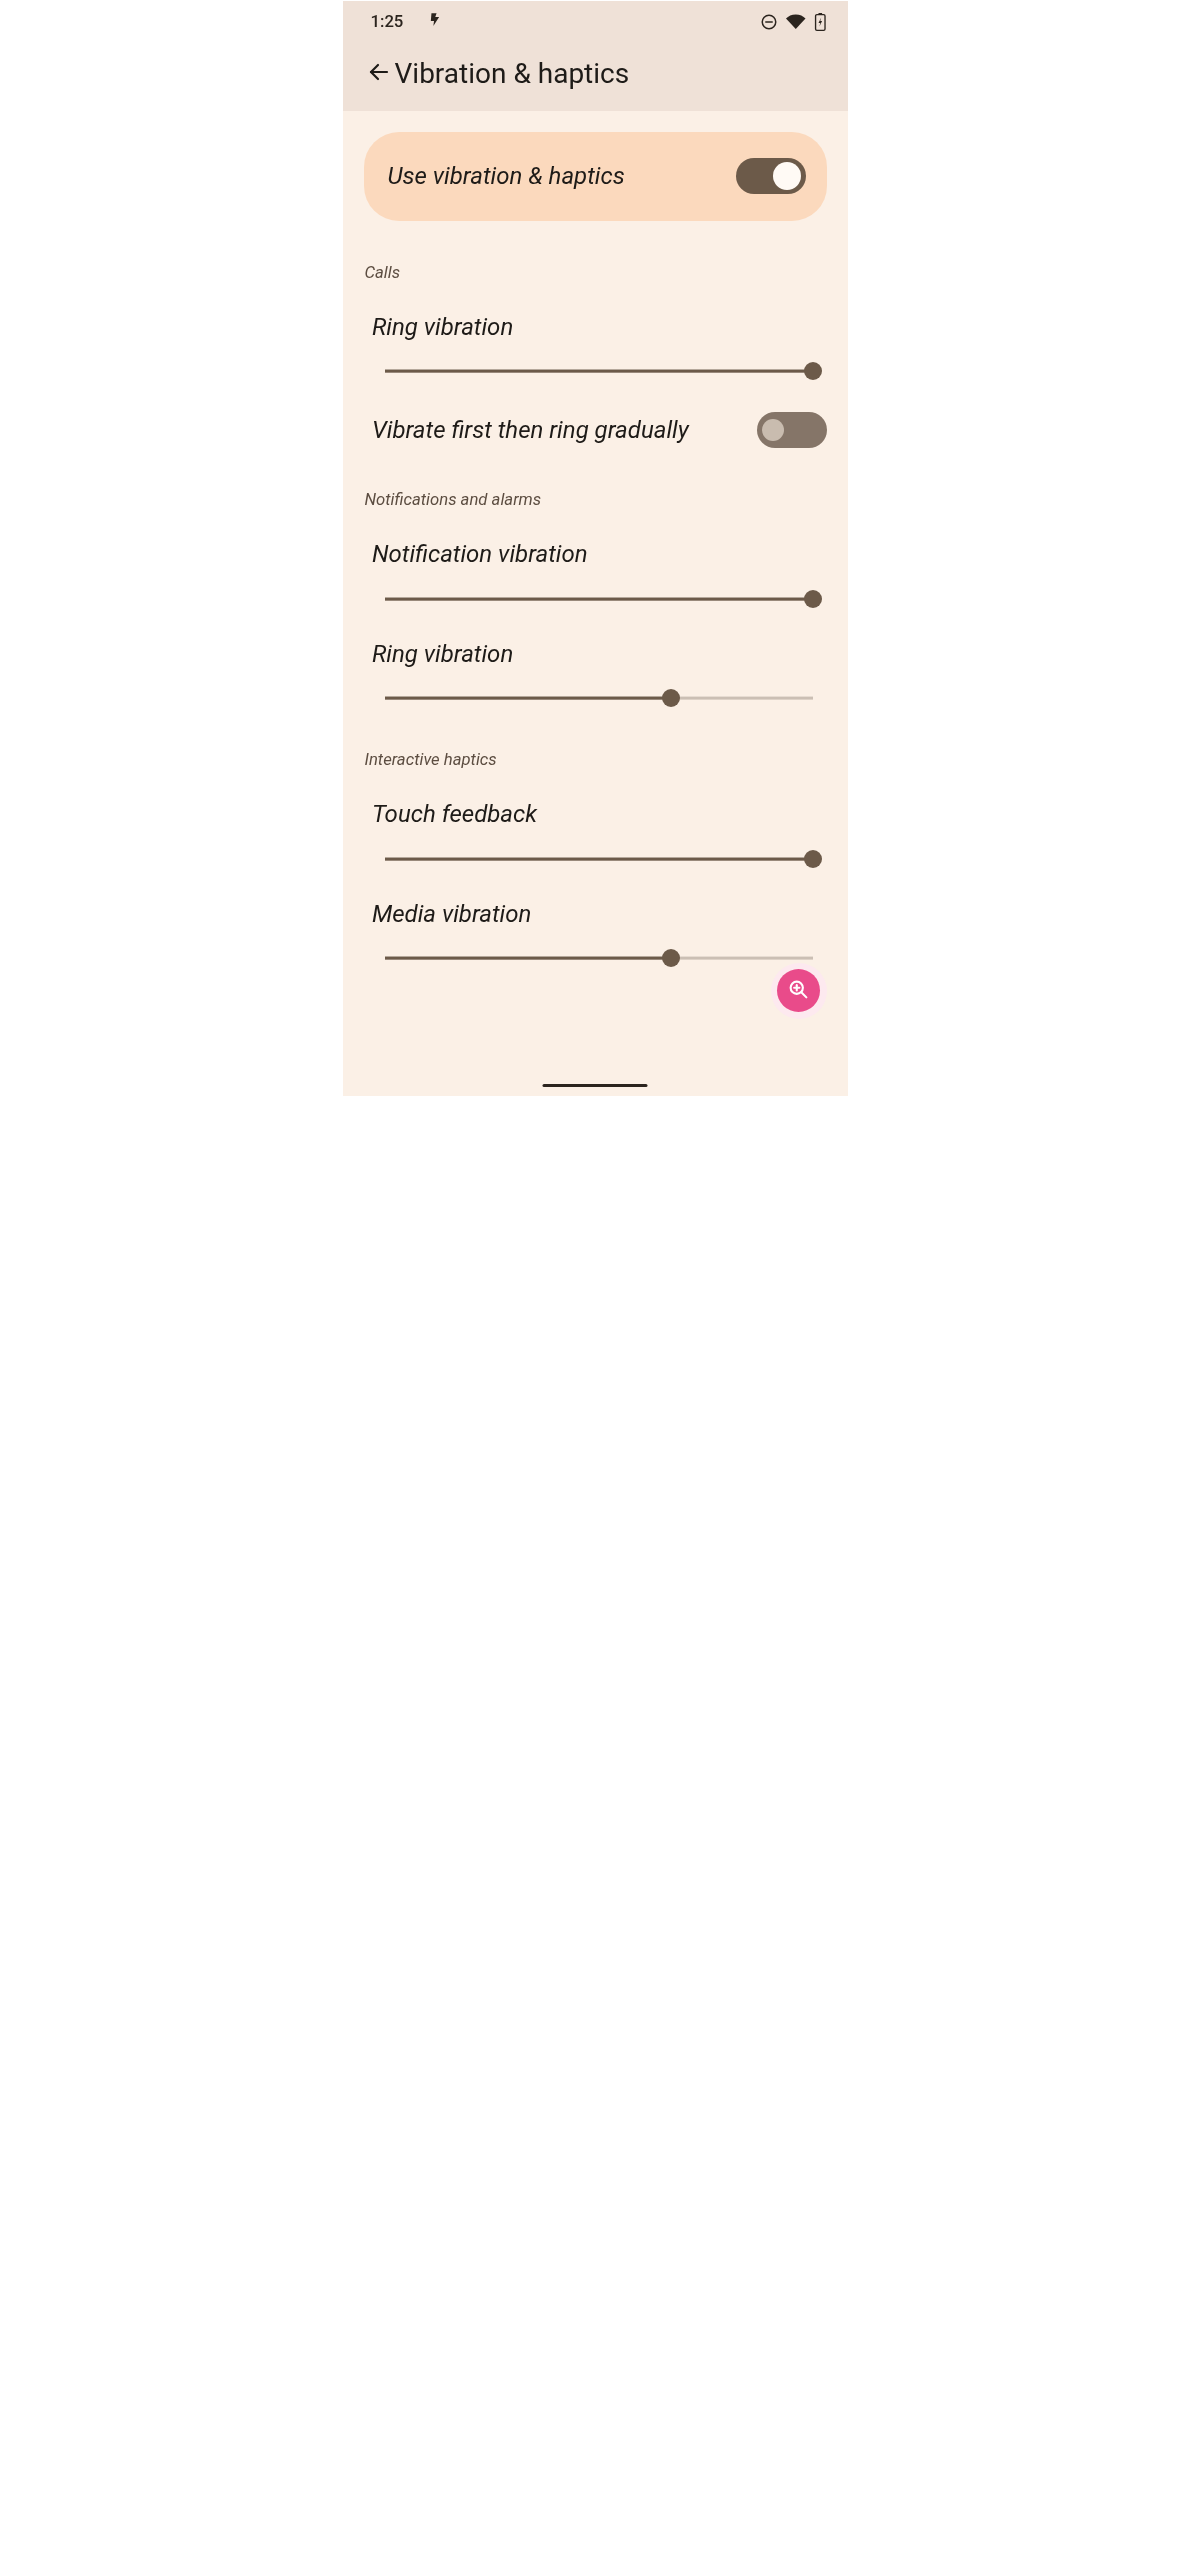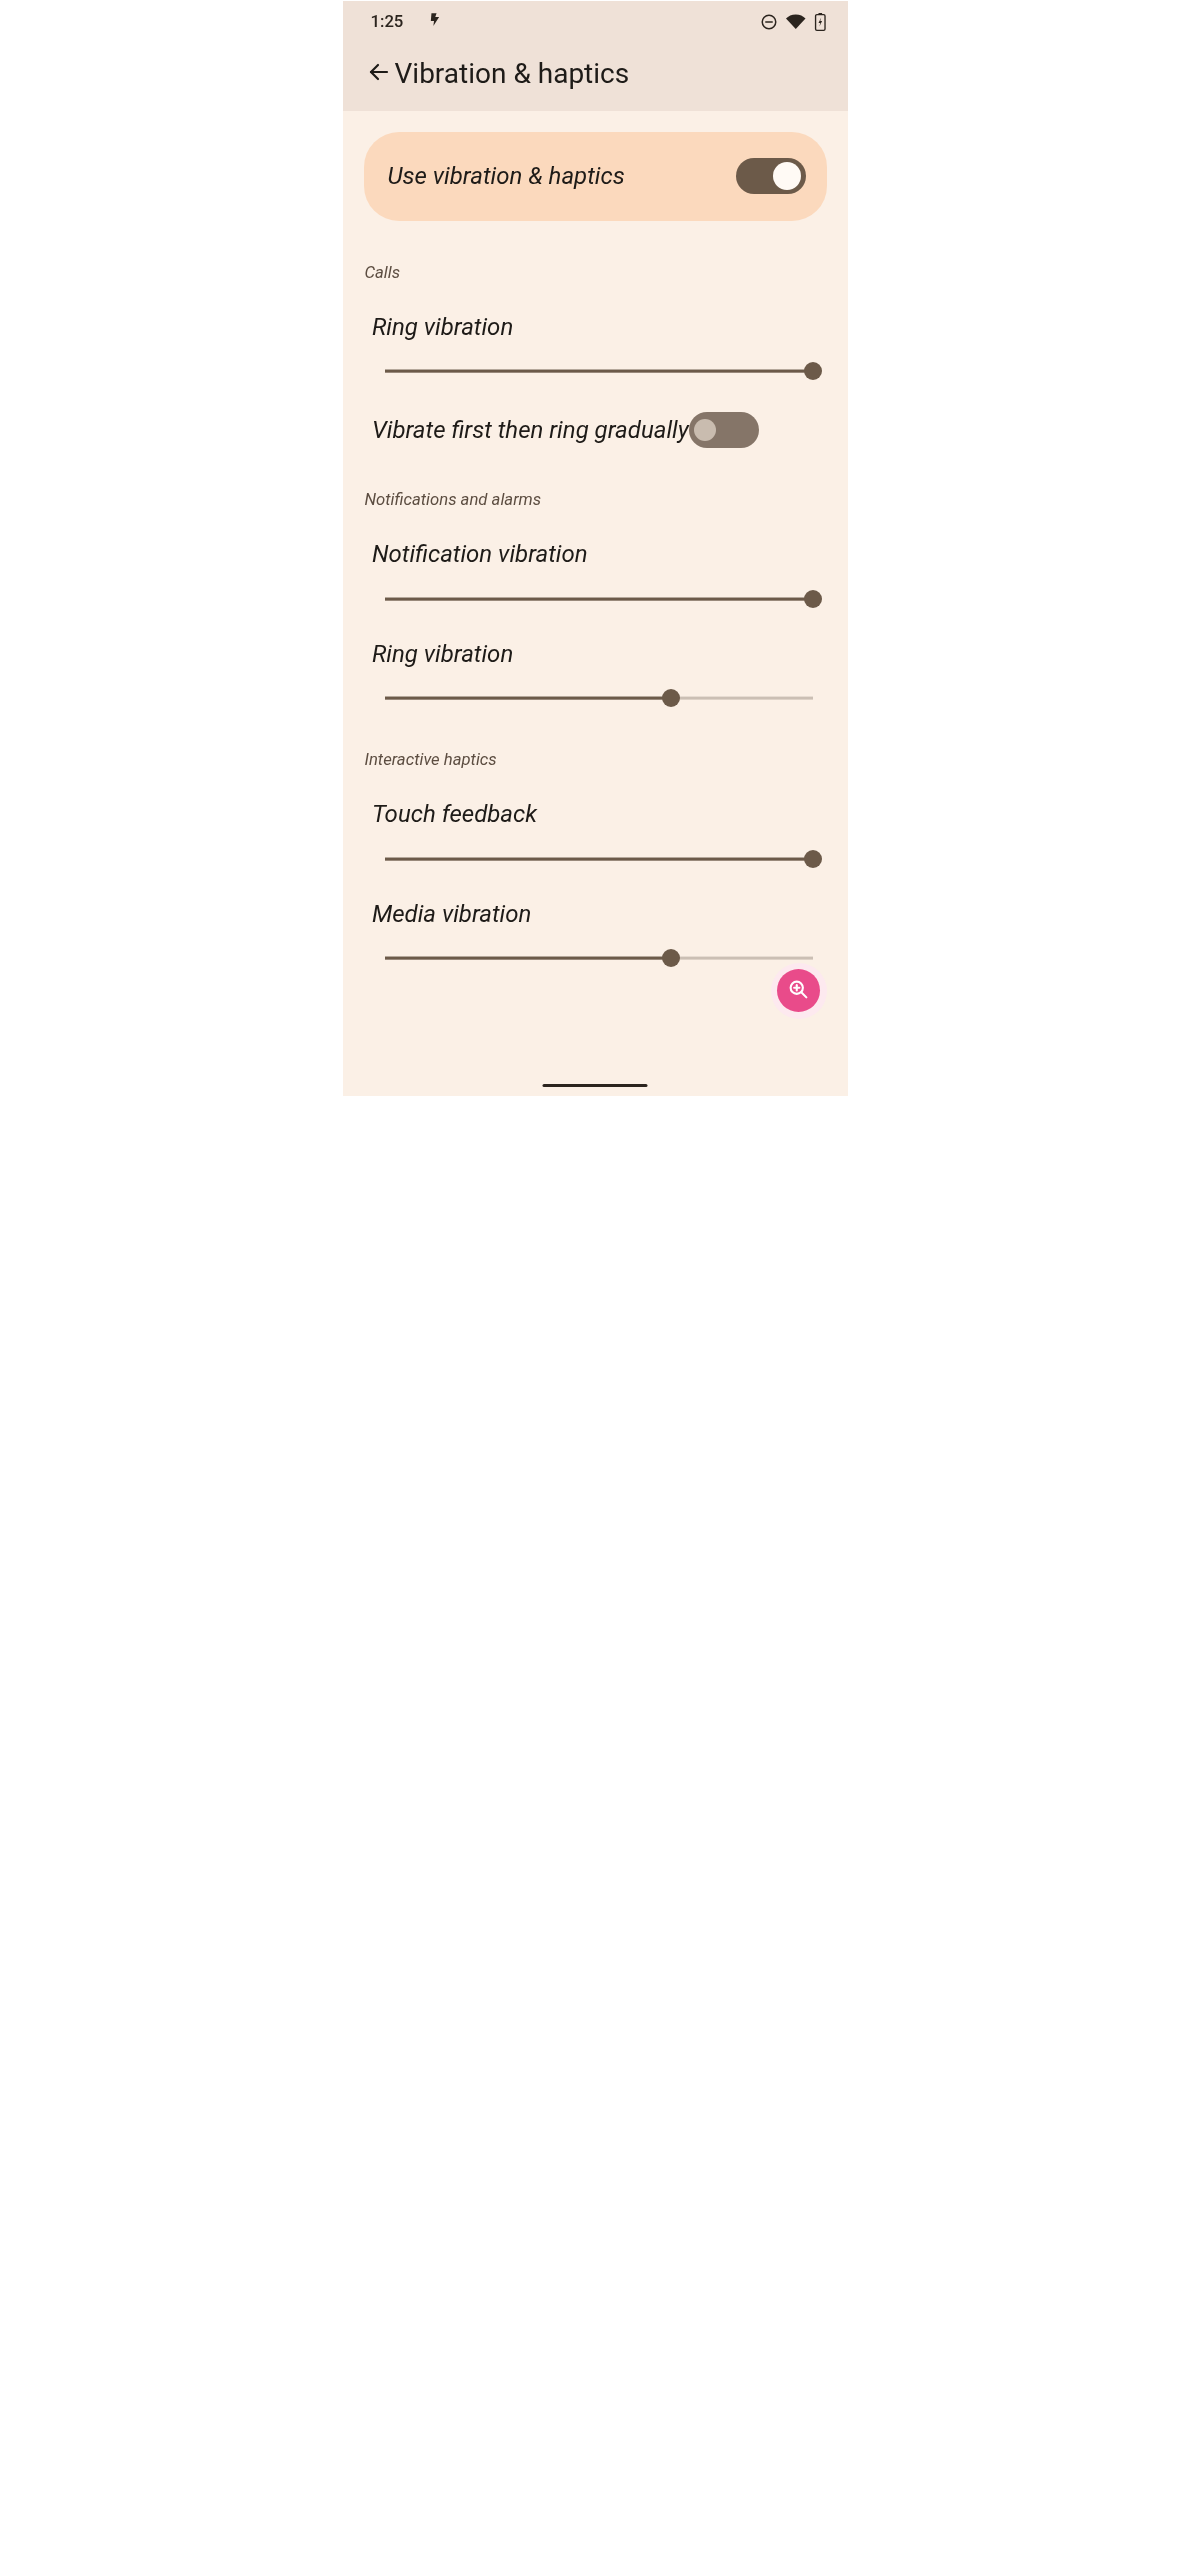--- a/index.html
+++ b/index.html
@@ -102,21 +102,21 @@
     color: var(--text-sub);
     margin-top: 42px;
     margin-left: 1px;
   }
   .setting-title {
     font-size: 24px;
     margin-top: 31px;
     margin-left: 8.4px;
   }
   .setting-row {
-    display:flex; align-items:center; 
+    display:flex; align-items:center; justify-content:space-between;
     margin-top: 31px;
     padding-left: 8.4px;
   }
   .setting-row .setting-title { margin:0; }
 
   
   .slider {
     margin: 21px 14px 0 21px;
     height: 19.5px;
     position:relative;

